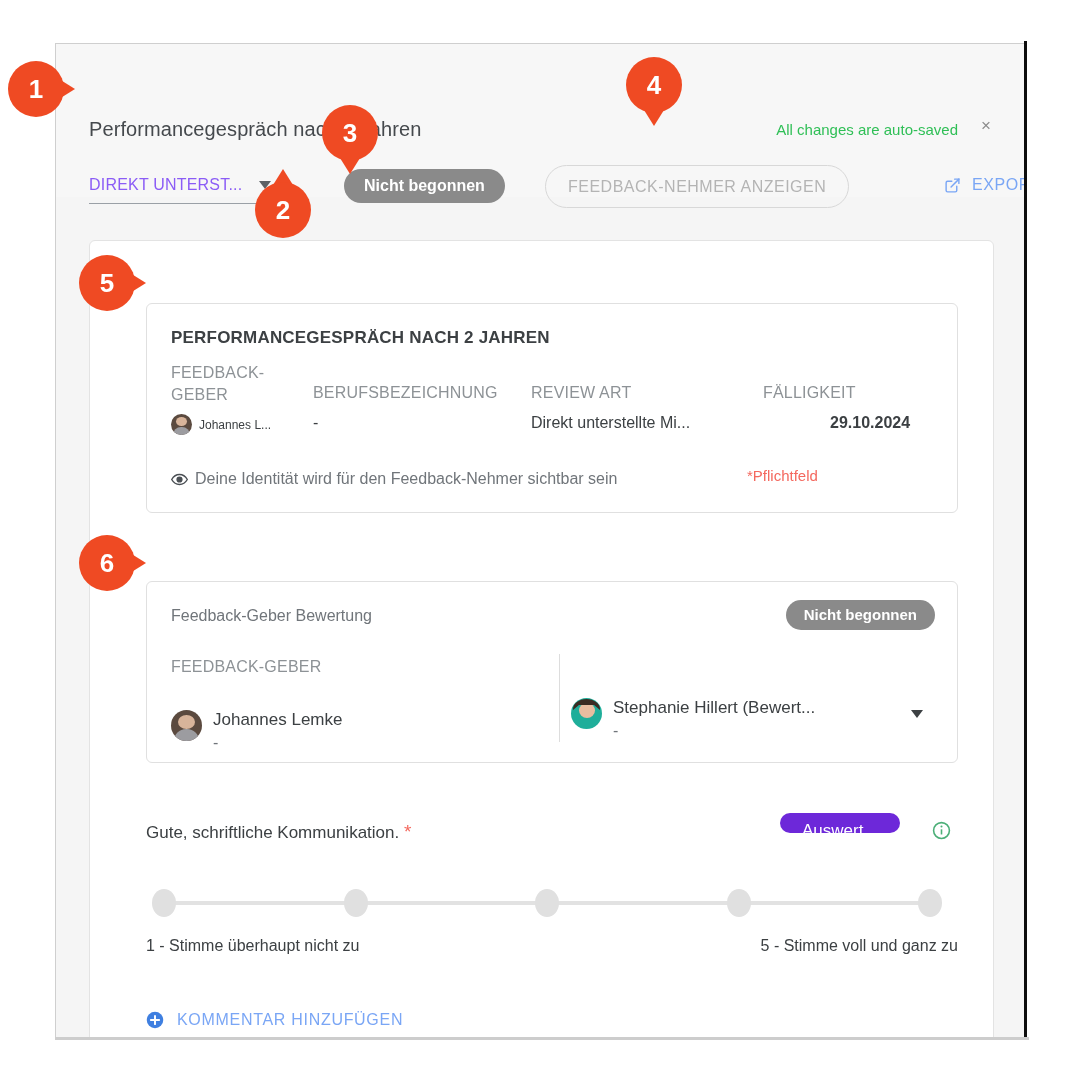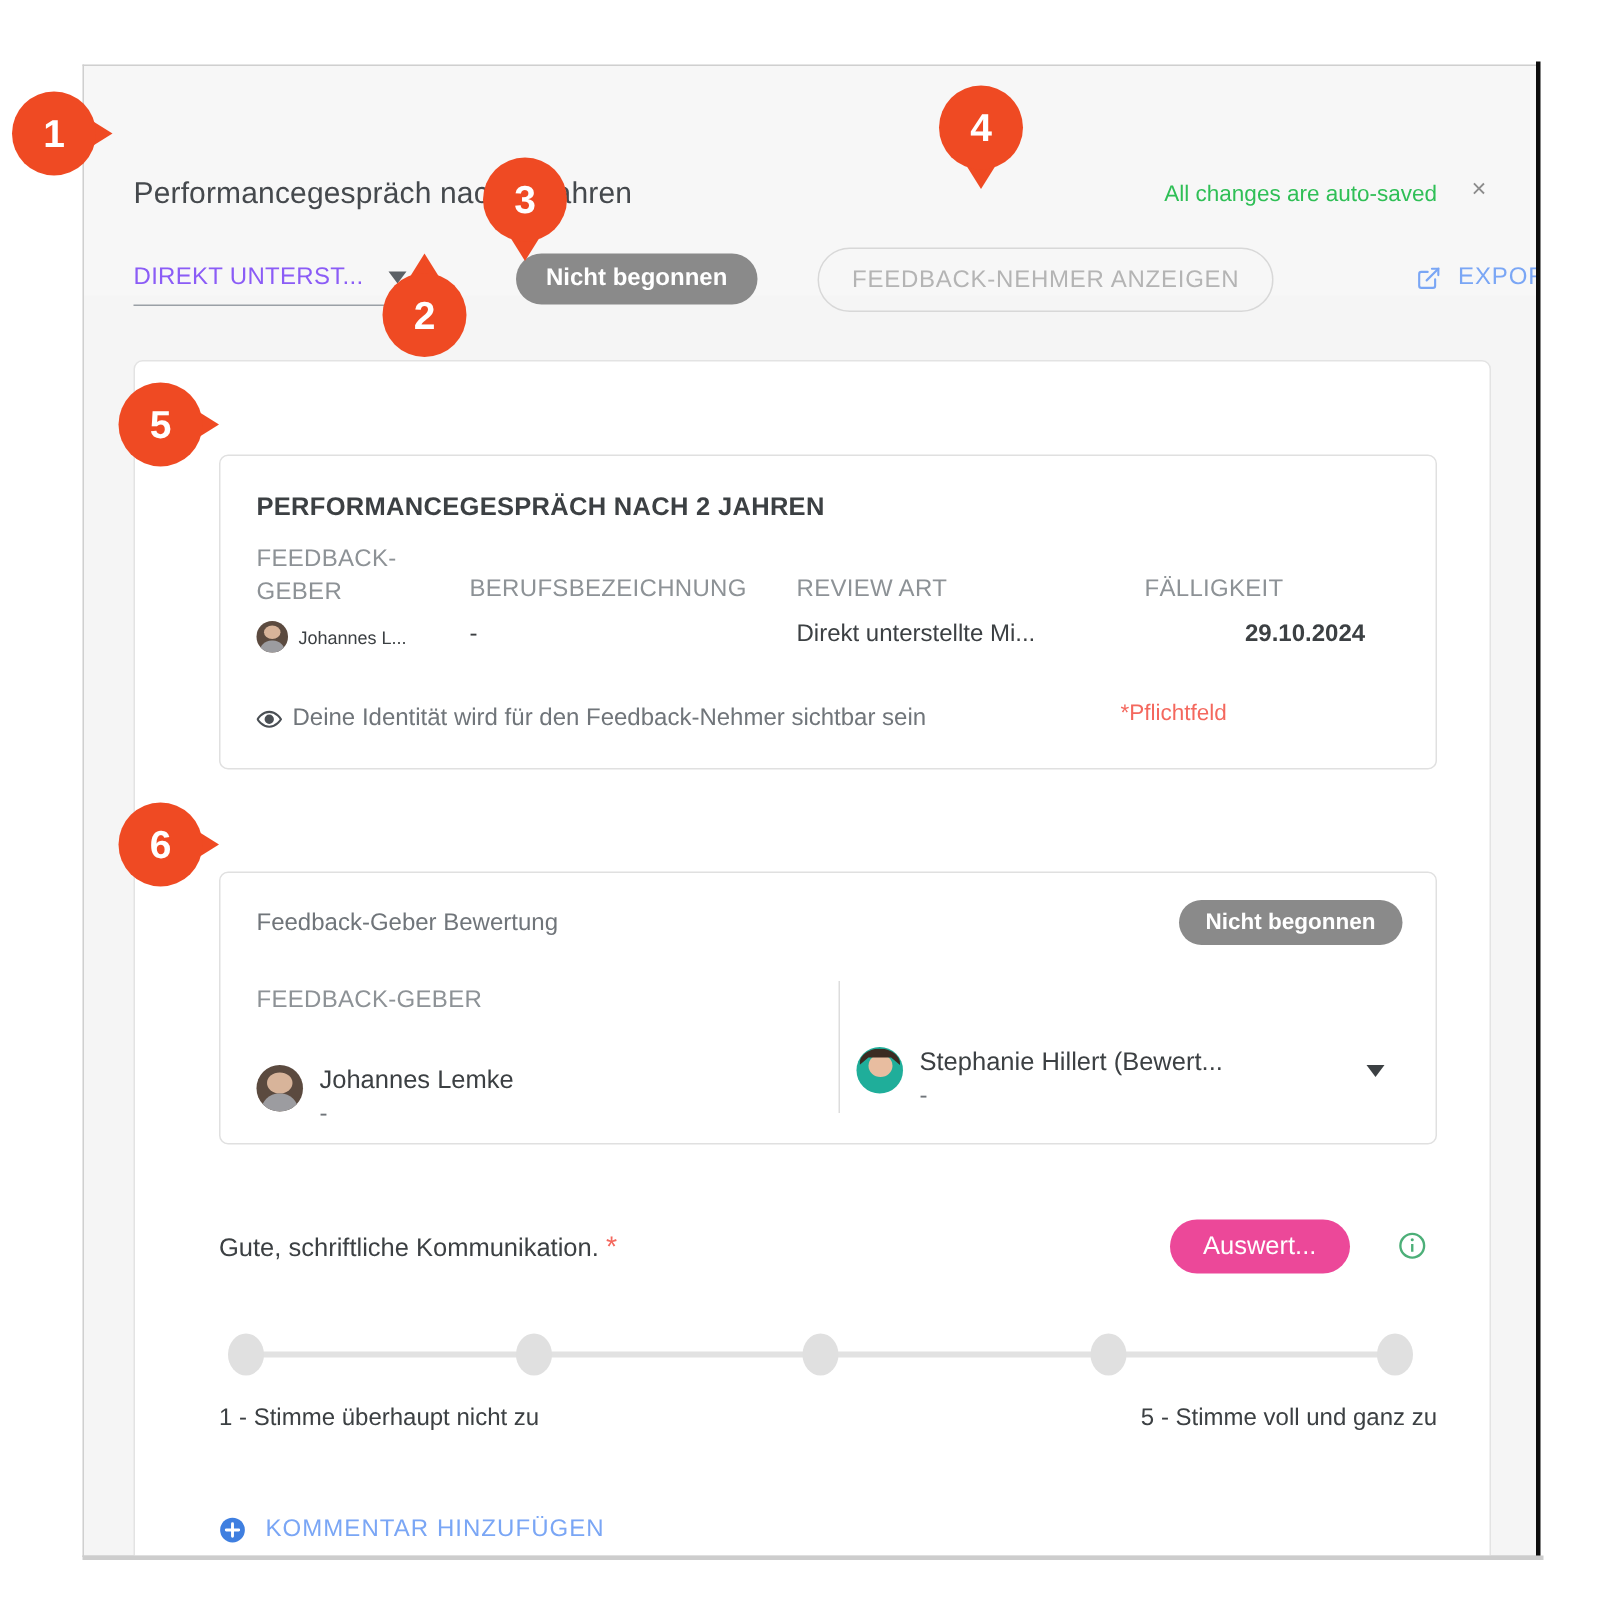--- a/index.html
+++ b/index.html
@@ -365,24 +365,24 @@
     left: 0; top: 0;
     font-size: 17px;
     color: #3c4043;
     white-space: nowrap;
   }
   .req-star { color: #f4685e; font-size: 19px; }
 
   .eval-pill {
     position: absolute;
     left: 634px; top: -8px;
-    height: 36px; line-height: 36px;
+    height: 20px; line-height: 36px;
     padding: 0 22px;
     border-radius: 18px;
-    background: #ec4899;
+    background: #6d28d9;
     color: #ffffff;
     font-size: 17px;
     white-space: nowrap;
   }
   .info-icon {
     position: absolute;
     left: 786px; top: 0px;
     width: 19px; height: 19px;
     display: block;
   }

